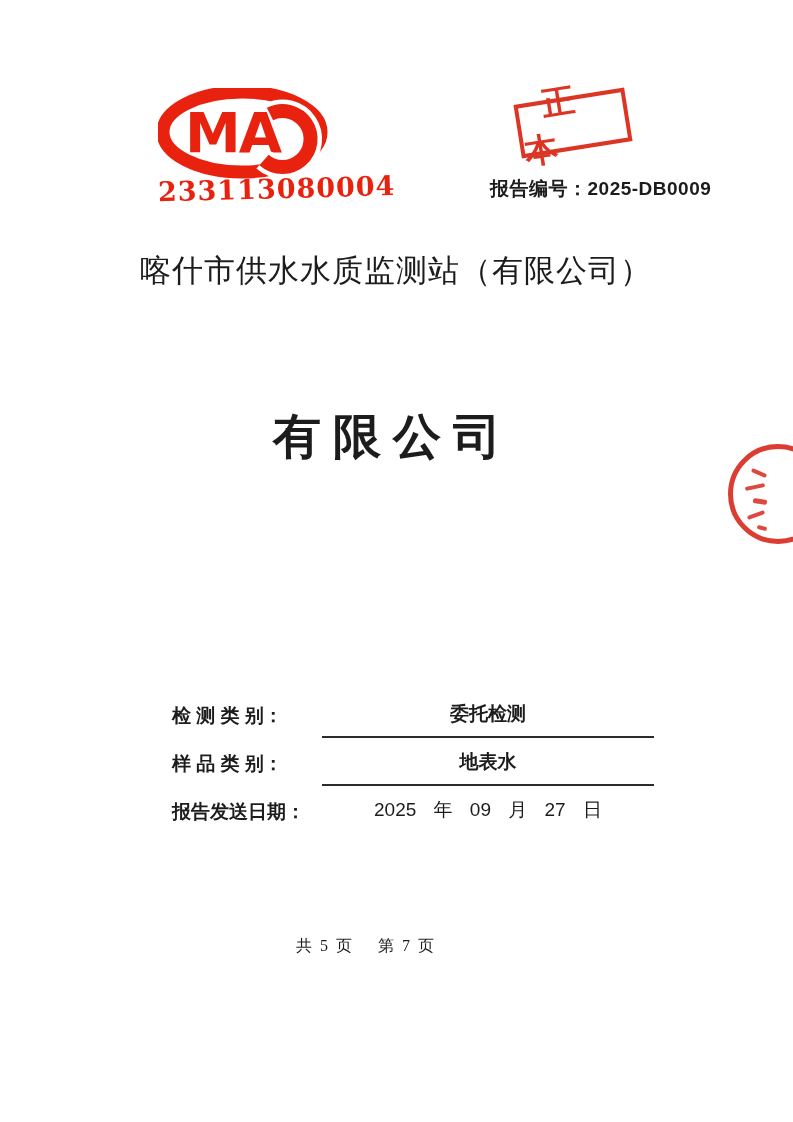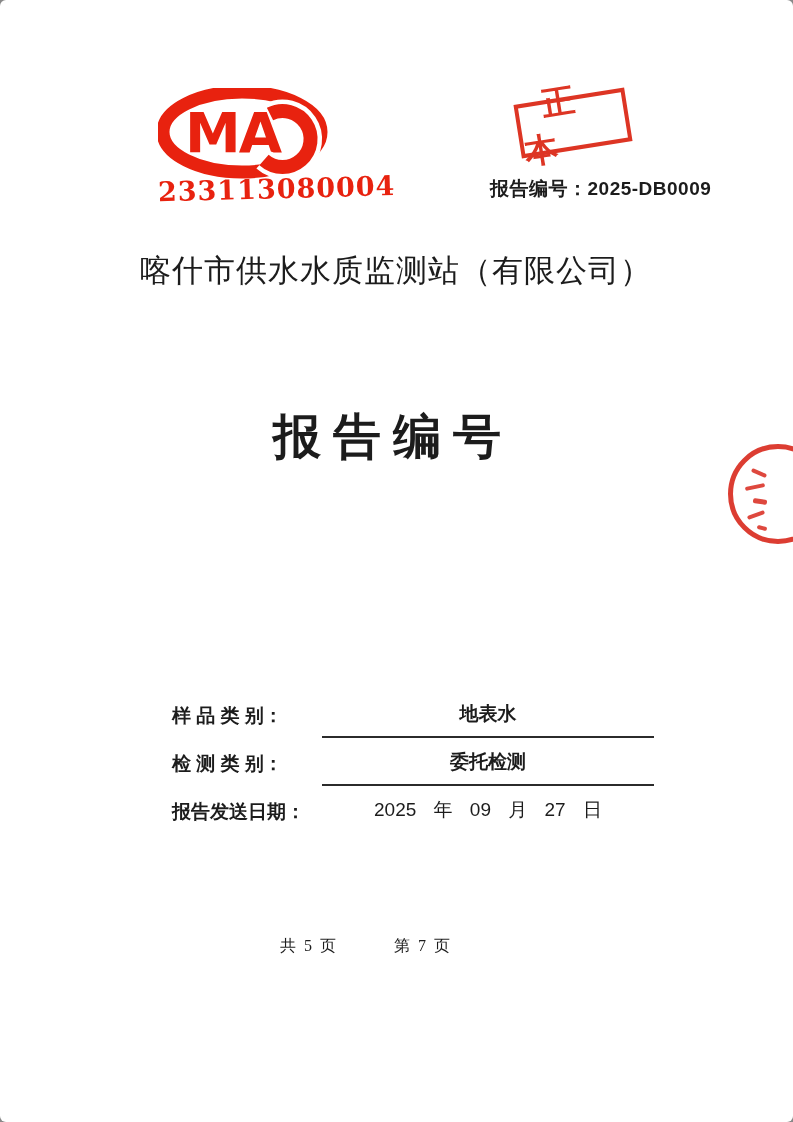--- a/index.html
+++ b/index.html
@@ -2,21 +2,20 @@
 <html><head>
 <meta charset="utf-8">
 <style>
   * { margin:0; padding:0; box-sizing:border-box; }
   html,body { background:#888; }
   .page {
     position:relative; width:793px; height:1122px; margin:0 auto;
     background:#ffffff; overflow:hidden;
     font-family:"Liberation Serif","DejaVu Serif",serif;
     color:#1c1c1c;
-    border-radius:6px;
   }
   
   .cma { position:absolute; left:158px; top:88px; width:176px; }
   .cma svg { display:block; }
   .cma-number {
     margin-top:-6px; text-align:center;
     font-family:"DejaVu Serif","Liberation Serif",serif;
     font-weight:bold; font-size:27px; letter-spacing:1px;
     color:#e8220f; transform:rotate(-1.5deg);
   }
@@ -73,21 +72,21 @@
   }
   .underlined { border-bottom:2px solid #2b2b2b; }
   .no-line { border-bottom:2px solid transparent; }
   .fvalue.date { word-spacing:12px; font-weight:400; }
   
   .footer {
     position:absolute; left:0; top:936px; width:732px;
     text-align:center; font-size:16px; letter-spacing:2px;
     font-weight:500;
   }
-  .footer span { margin:0 25px; }
+  .footer span { margin:0 9px; }
 </style>
 </head>
 <body>
 
 <div class="page">
 
   <div class="cma">
     <svg width="176" height="92" viewBox="0 0 176 92">
       <ellipse cx="84" cy="44" rx="79" ry="40" fill="none" stroke="#e8220f" stroke-width="13"></ellipse>
       <text x="27" y="64" font-size="56" font-weight="bold" font-family="DejaVu Sans, Liberation Sans, sans-serif" fill="#e8220f" letter-spacing="-2">MA</text>
@@ -96,38 +95,38 @@
     </svg>
     <div class="cma-number">233113080004</div>
   </div>
 
   <div class="copy-stamp">正本</div>
 
   <div class="report-no">报告编号：2025-DB0009</div>
 
   <div class="org-name">喀什市供水水质监测站（有限公司）</div>
 
-  <div class="doc-title">报告编号</div>
+  <div class="doc-title">有限公司</div>
 
   <div class="side-seal">
     <div class="mark m1"></div>
     <div class="mark m2"></div>
     <div class="mark m3"></div>
     <div class="mark m4"></div>
     <div class="mark m5"></div>
   </div>
 
   <div class="form">
     <div class="frow">
+      <span class="flabel">检 测 类 别：</span>
+      <span class="fvalue underlined">委托检测</span>
+    </div>
+    <div class="frow">
       <span class="flabel">样 品 类 别：</span>
       <span class="fvalue underlined">地表水</span>
-    </div>
-    <div class="frow">
-      <span class="flabel">检 测 类 别：</span>
-      <span class="fvalue underlined">委托检测</span>
     </div>
     <div class="frow">
       <span class="flabel">报告发送日期：</span>
       <span class="fvalue date no-line">2025 年 09 月 27 日</span>
     </div>
   </div>
 
   <div class="footer">
     <span>共 5 页</span>
     <span>第 7 页</span>

